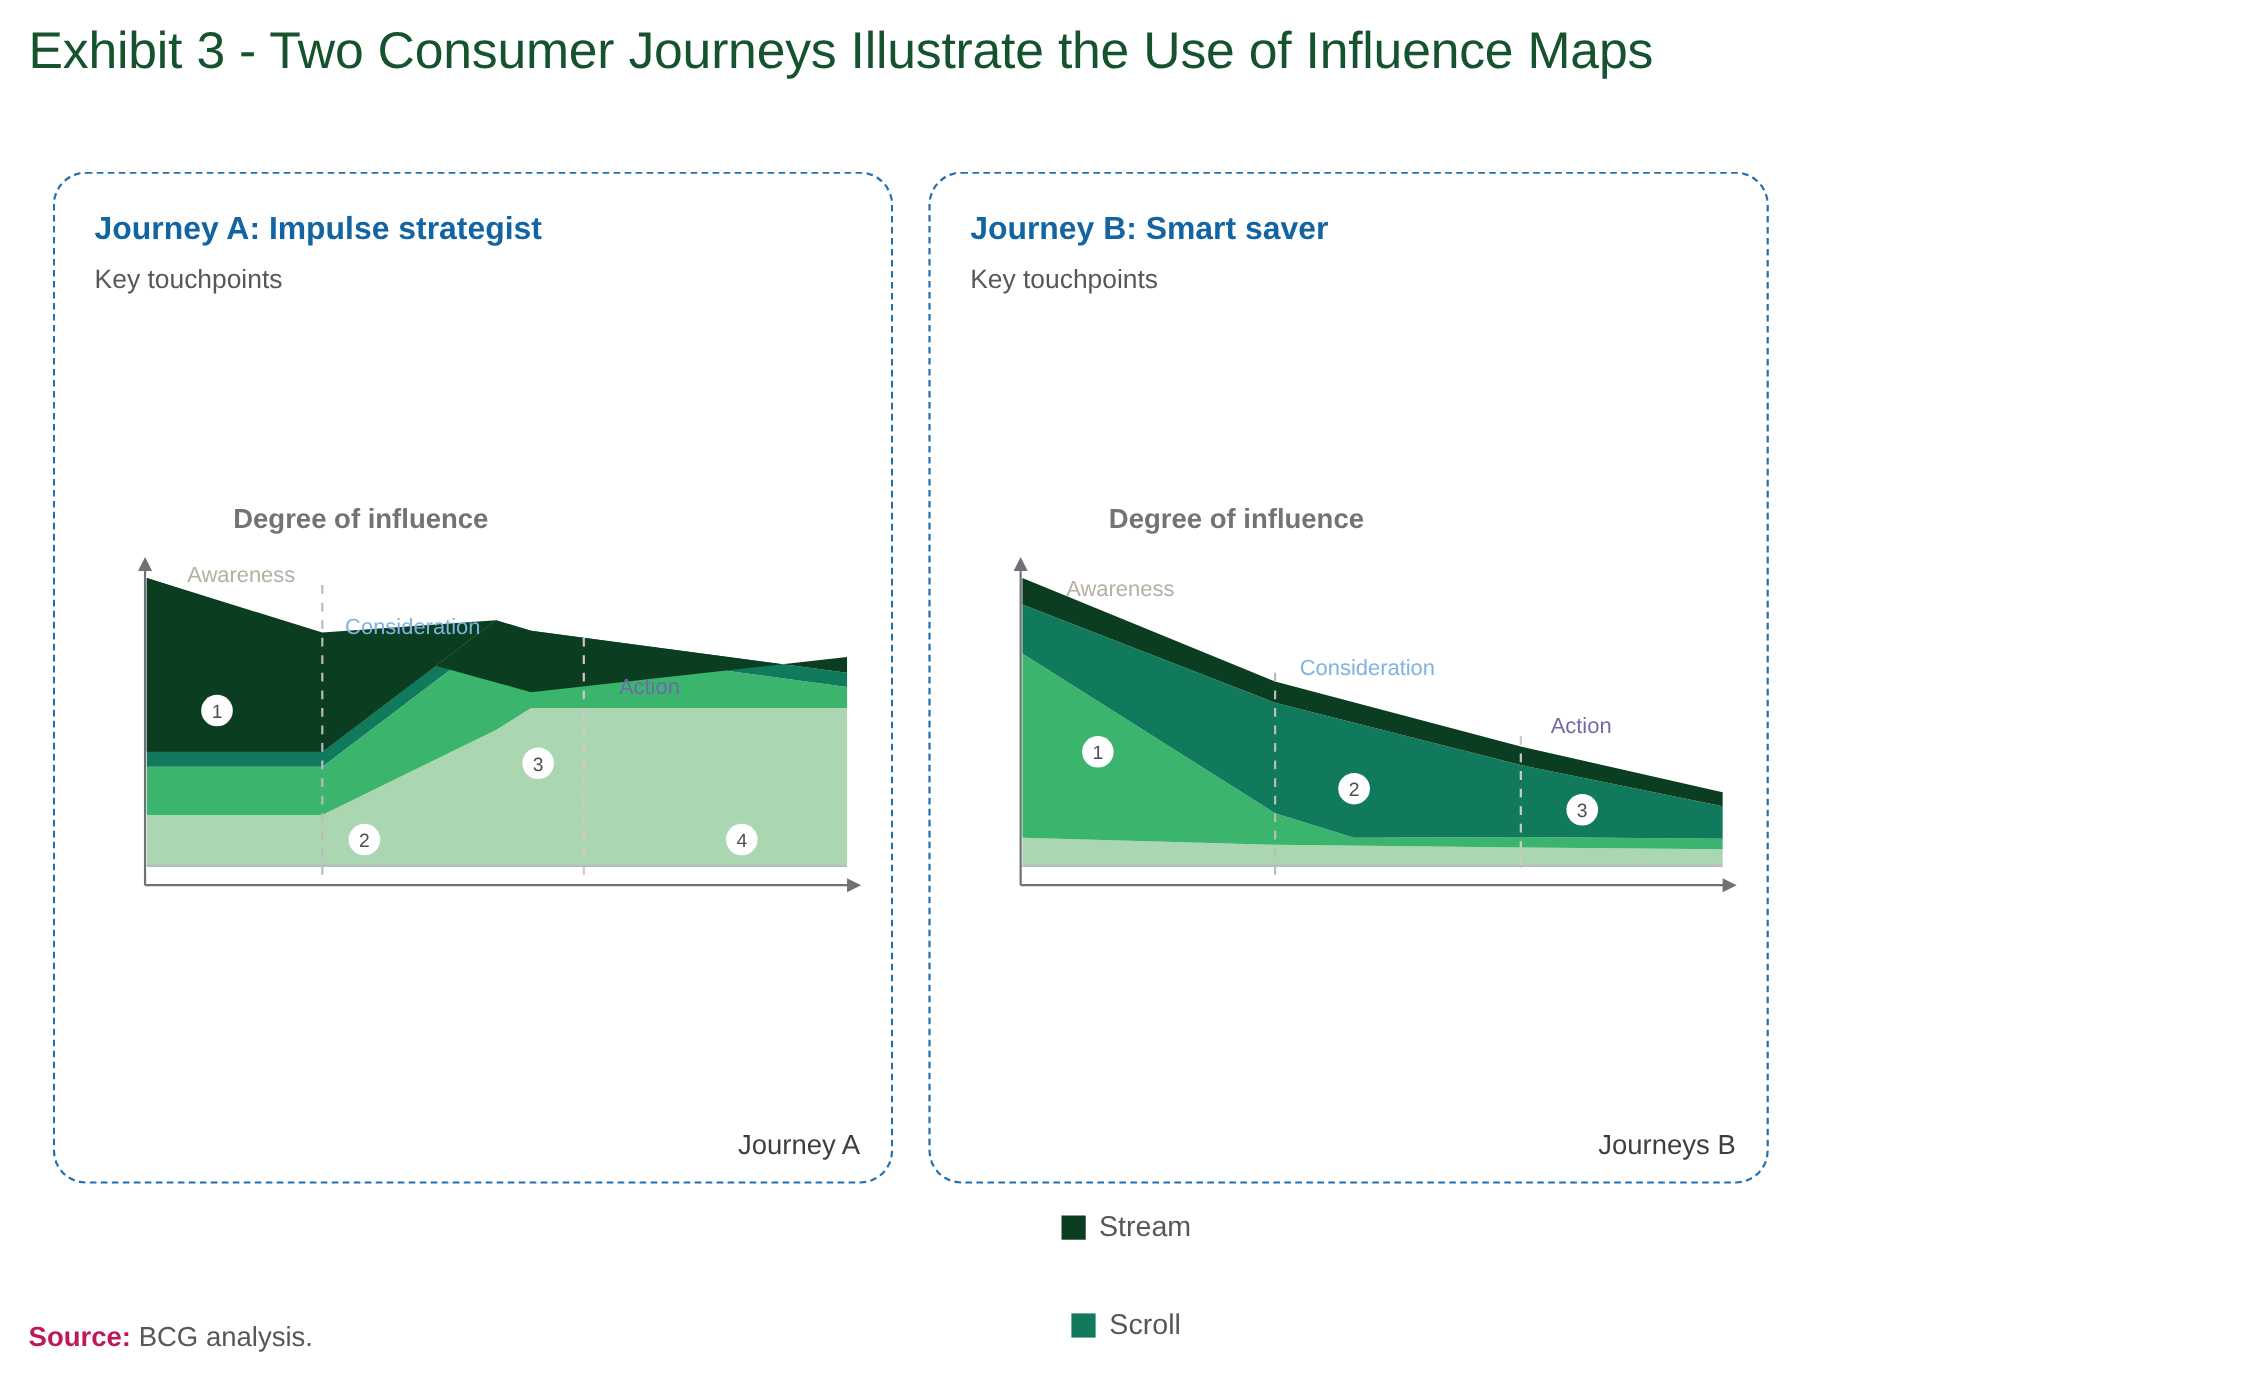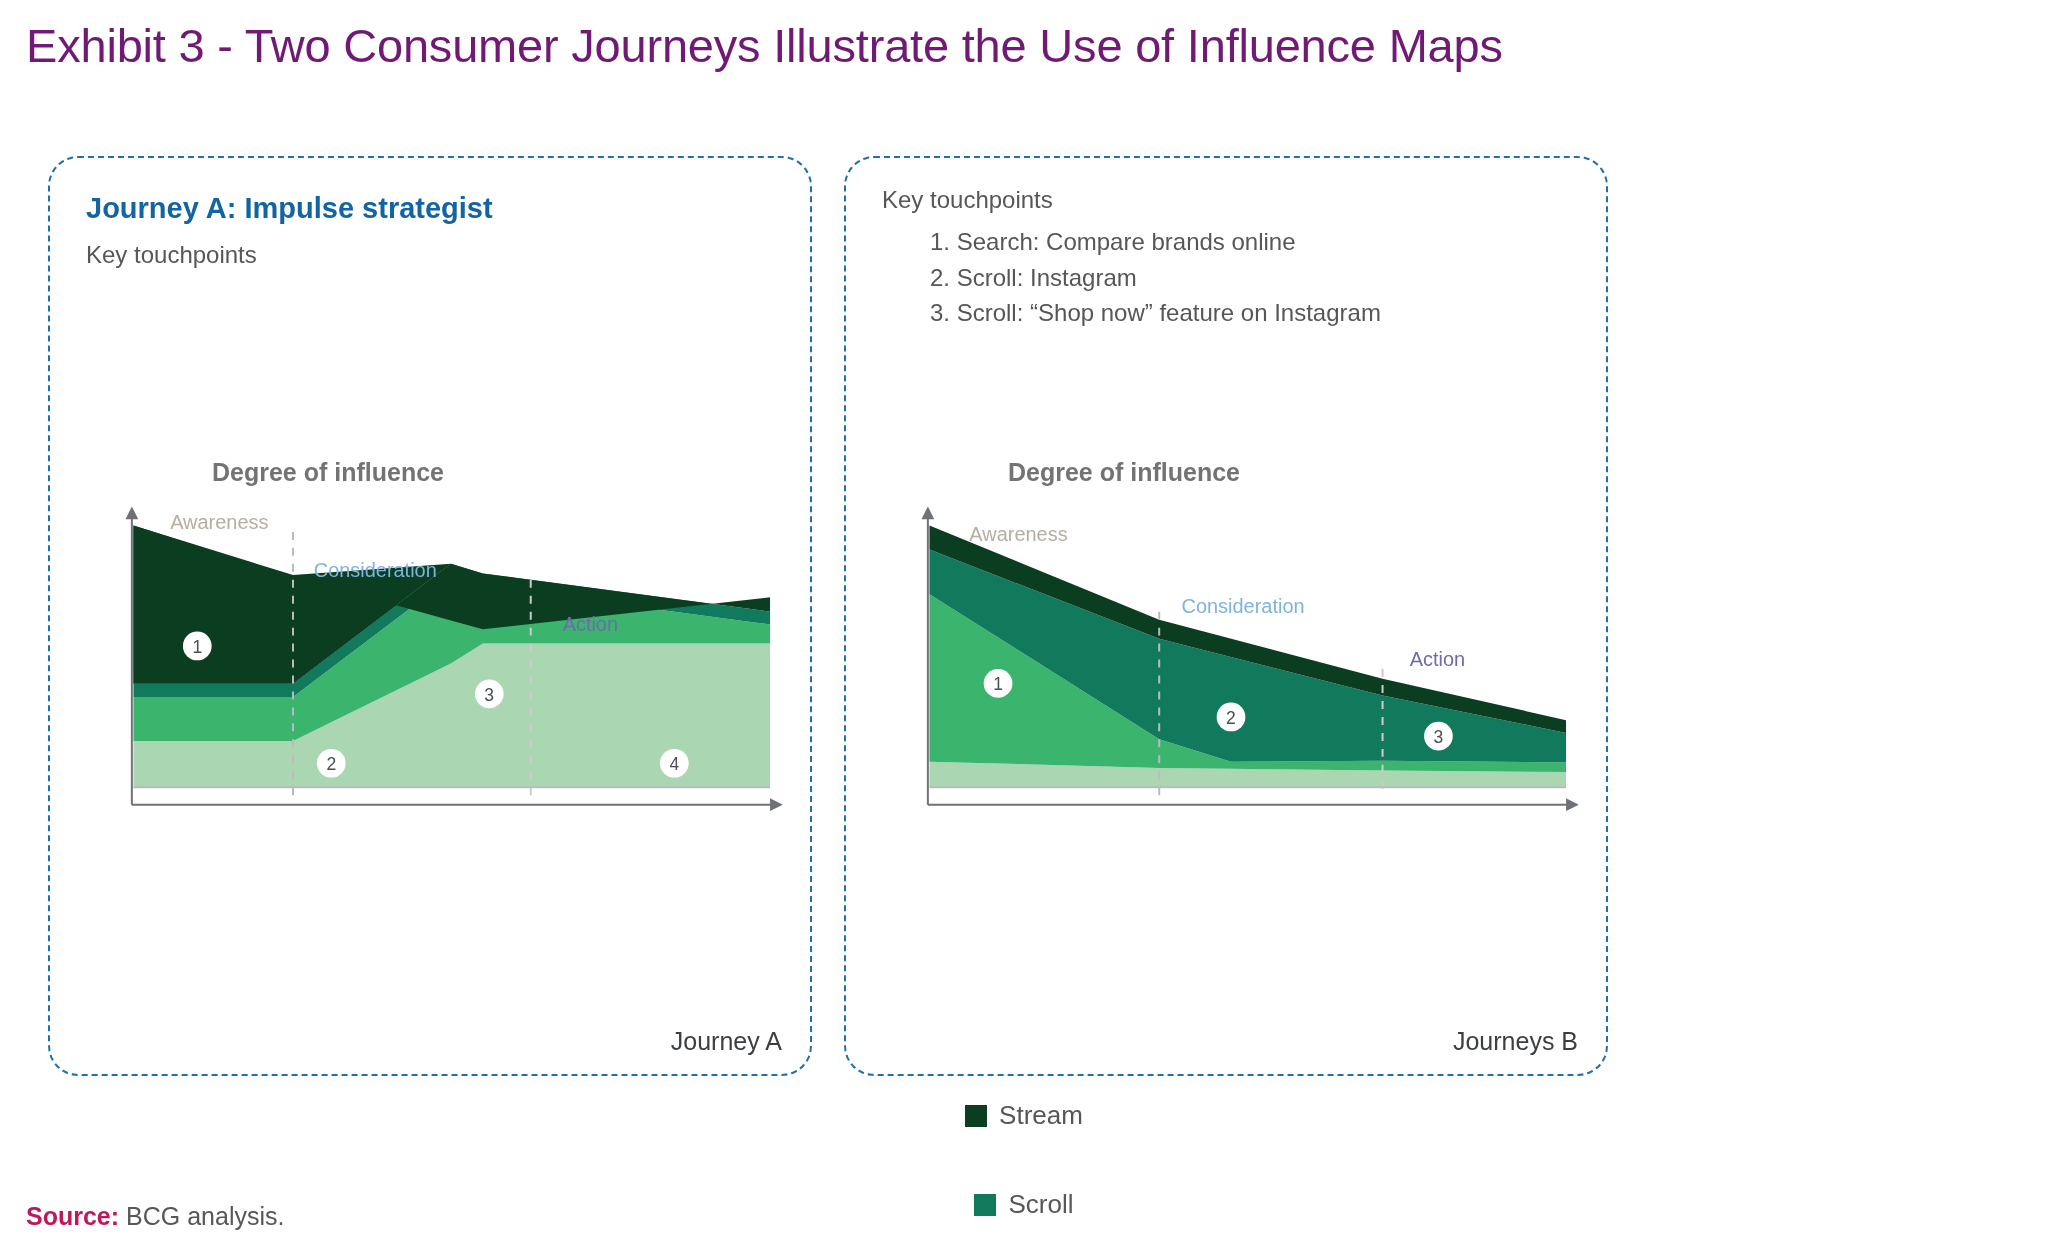--- a/index.html
+++ b/index.html
@@ -9,21 +9,21 @@
     background: #ffffff;
     font-family: "Liberation Sans", sans-serif;
     overflow: hidden;
     position: relative;
   }
   .exhibit-title {
     position: absolute;
     left: 26px; top: 18px;
     font-size: 47px;
     font-weight: 400;
-    color: #701a75;
+    color: #14532d;
     letter-spacing: -0.2px;
     white-space: nowrap;
   }
   .panels {
     position: absolute;
     left: 0; top: 156px;
     width: 1656px; height: 920px;
     display: flex;
     gap: 32px;
     padding: 0 48px;
@@ -171,26 +171,22 @@
           <circle cx="740" cy="330" r="18" fill="#ffffff"></circle>
           <text class="marker-num" x="740" y="331">4</text>
         </g>
       </svg>
 
       <div class="x-axis-label">Journey A</div>
     </div>
   </div>
 
   <div class="panel">
+    <div class="panel-title">Journey B: Smart saver</div>
     <div class="touch-label">Key touchpoints</div>
-    <ul class="touch-list">
-      <li>1. Search: Compare brands online</li>
-      <li>2. Scroll: Instagram</li>
-      <li>3. Scroll: “Shop now” feature on Instagram</li>
-    </ul>
 
     <div class="chart-wrap">
       <div class="axis-title">Degree of influence</div>
 
       <svg class="chart-svg" viewBox="0 0 880 400" preserveAspectRatio="none">
         <g>
           <line x1="60" y1="382" x2="60" y2="18" stroke="#6e7276" stroke-width="2.5"></line>
           <path d="M60 8 L52 24 L68 24 Z" fill="#6e7276"></path>
         </g>
         <g>

